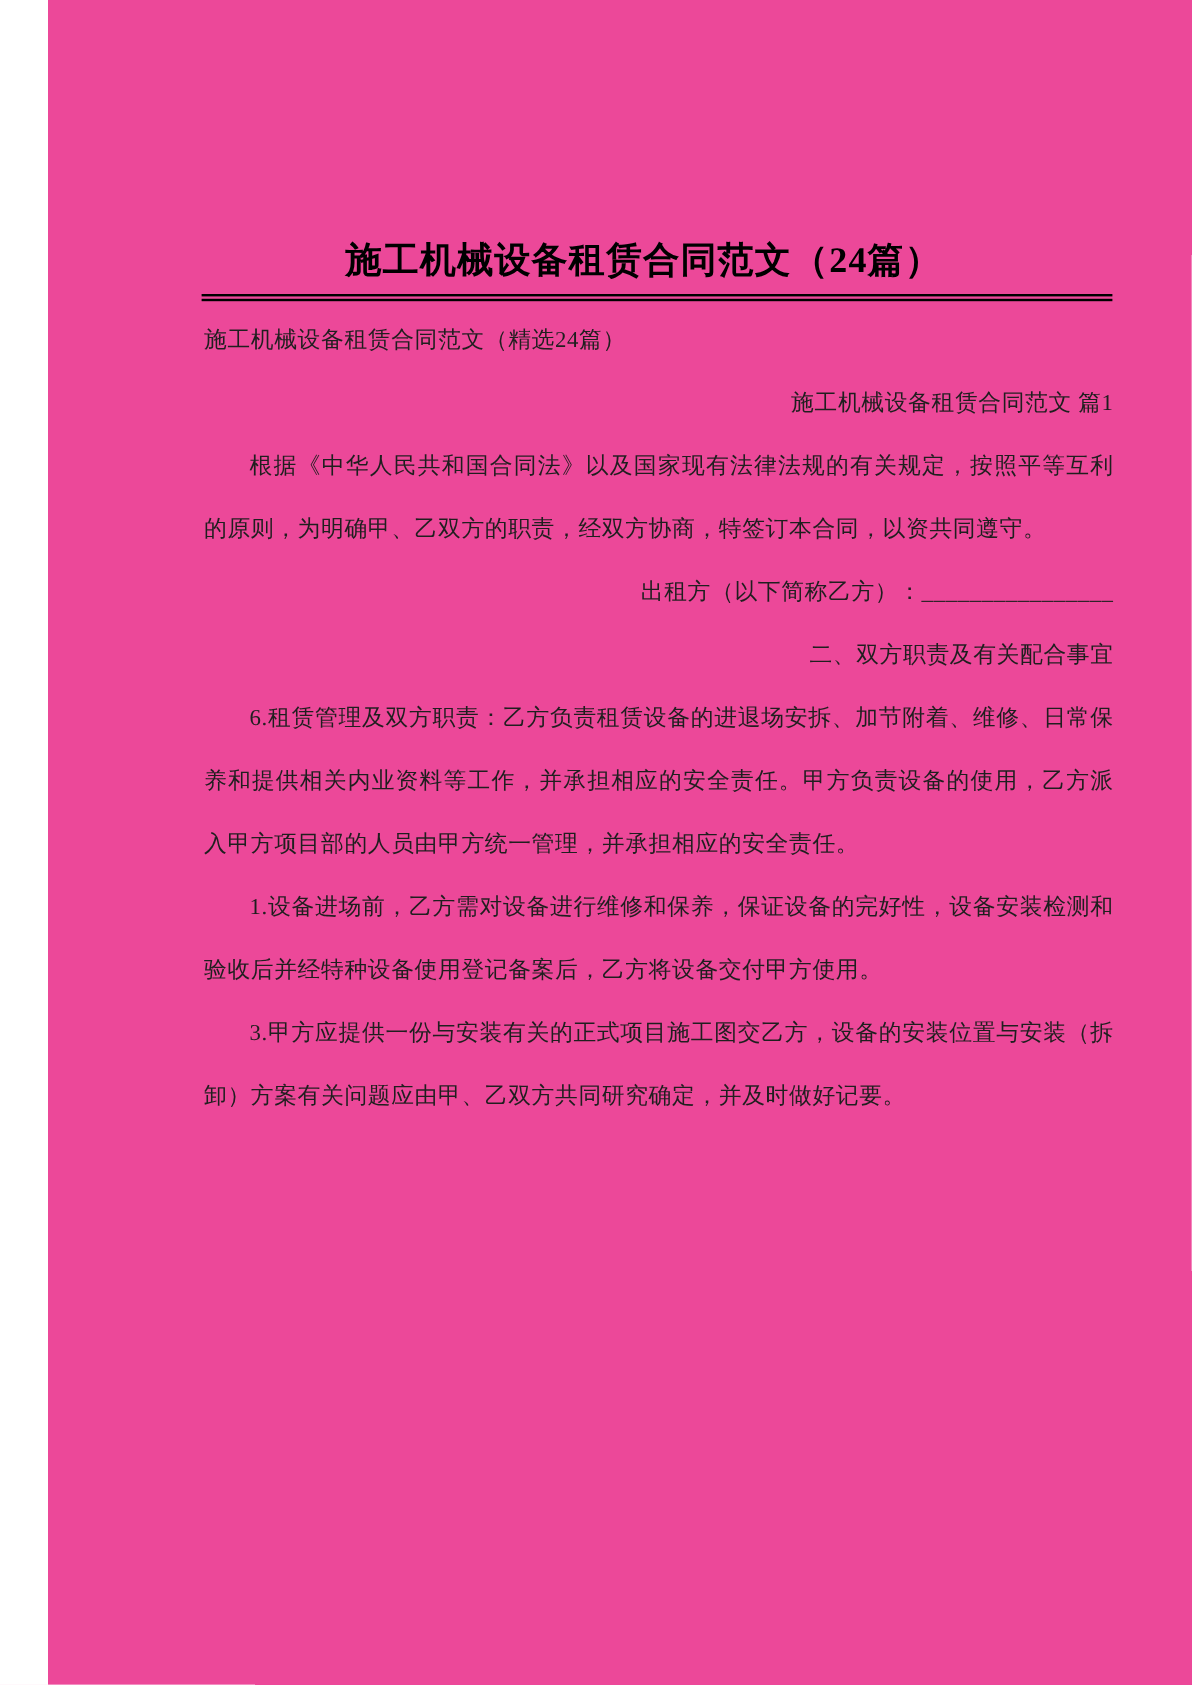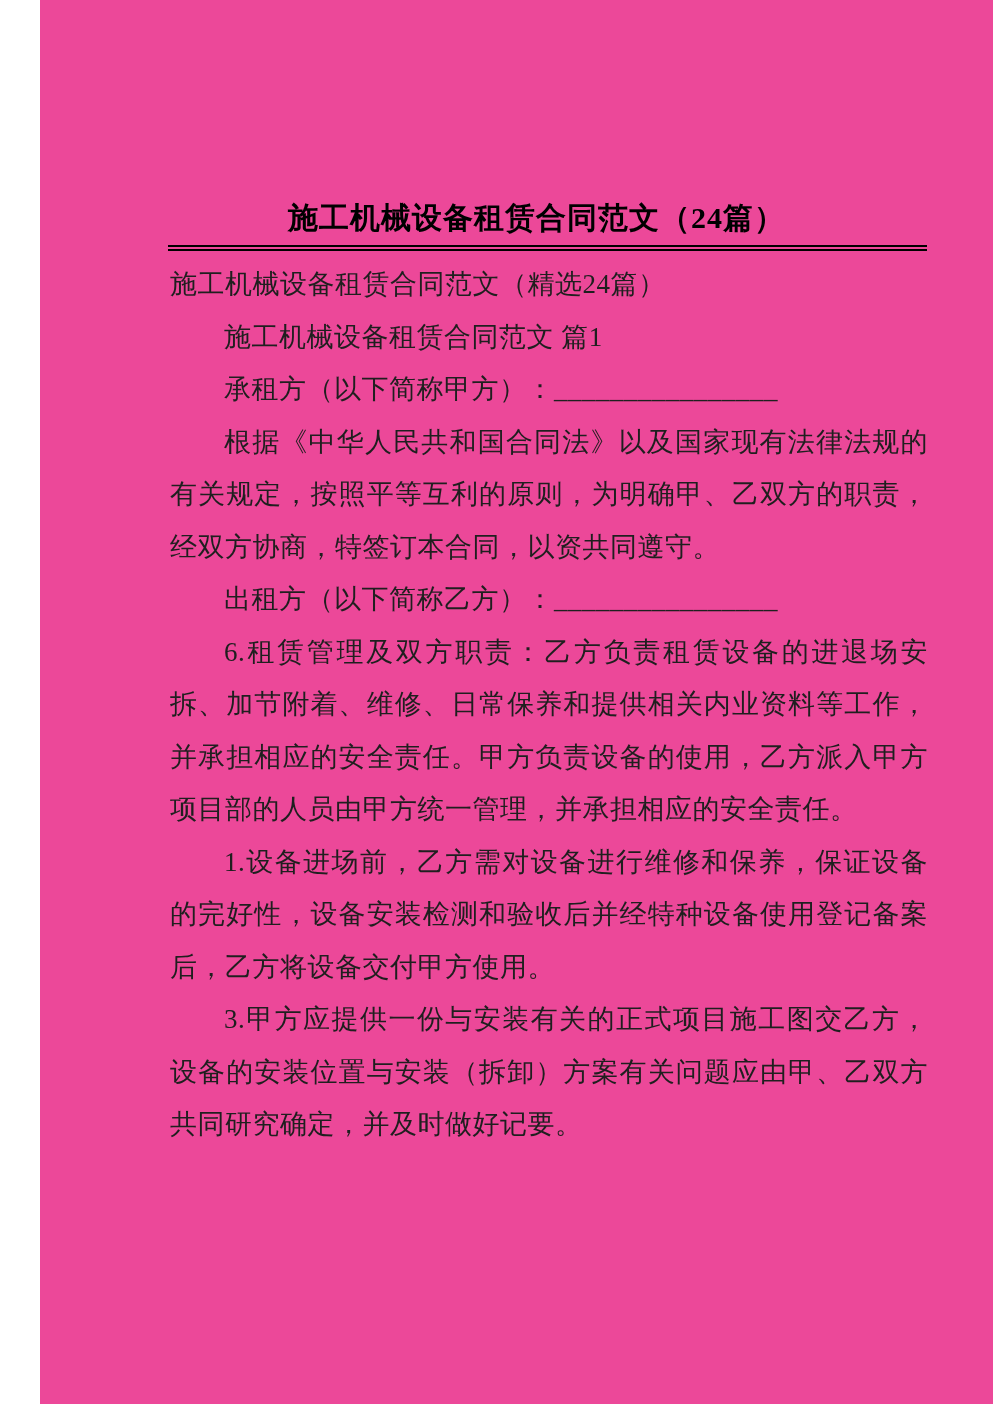--- a/index.html
+++ b/index.html
@@ -33,56 +33,56 @@
     height: 6px;
     border-top: 2px solid #000000;
     border-bottom: 2px solid #000000;
   }
   .doc-body {
     margin: 7px 0 0 130px;
     width: 758px;
   }
   .para {
     margin: 0;
-    font-size: 27px;
+    font-size: 19px;
     line-height: 52.5px;
     color: #1f1f1f;
     text-align: justify;
     word-break: break-all;
     letter-spacing: 0.5px;
   }
   .para.indent {
     text-indent: 2em;
   }
   .para.heading-like {
-    text-align: left;
+    text-align: right;
   }
 </style>
 </head>
 <body>
 
 <div class="page">
 
   <h1 class="doc-title">施工机械设备租赁合同范文（24篇）</h1>
 
   <div class="title-divider"></div>
 
   <div class="doc-body">
 
     <p class="para">施工机械设备租赁合同范文（精选24篇）</p>
 
     <p class="para indent heading-like">施工机械设备租赁合同范文 篇1</p>
 
-    <p class="para indent heading-like">承租方（以下简称甲方）：________________</p>
 
     <p class="para indent">根据《中华人民共和国合同法》以及国家现有法律法规的有关规定，按照平等互利的原则，为明确甲、乙双方的职责，经双方协商，特签订本合同，以资共同遵守。</p>
 
     <p class="para indent heading-like">出租方（以下简称乙方）：________________</p>
 
 
+    <p class="para indent heading-like">二、双方职责及有关配合事宜</p>
 
     <p class="para indent">6.租赁管理及双方职责：乙方负责租赁设备的进退场安拆、加节附着、维修、日常保养和提供相关内业资料等工作，并承担相应的安全责任。甲方负责设备的使用，乙方派入甲方项目部的人员由甲方统一管理，并承担相应的安全责任。</p>
 
     <p class="para indent">1.设备进场前，乙方需对设备进行维修和保养，保证设备的完好性，设备安装检测和验收后并经特种设备使用登记备案后，乙方将设备交付甲方使用。</p>
 
     <p class="para indent">3.甲方应提供一份与安装有关的正式项目施工图交乙方，设备的安装位置与安装（拆卸）方案有关问题应由甲、乙双方共同研究确定，并及时做好记要。</p>
 
   </div>
 </div>
 

